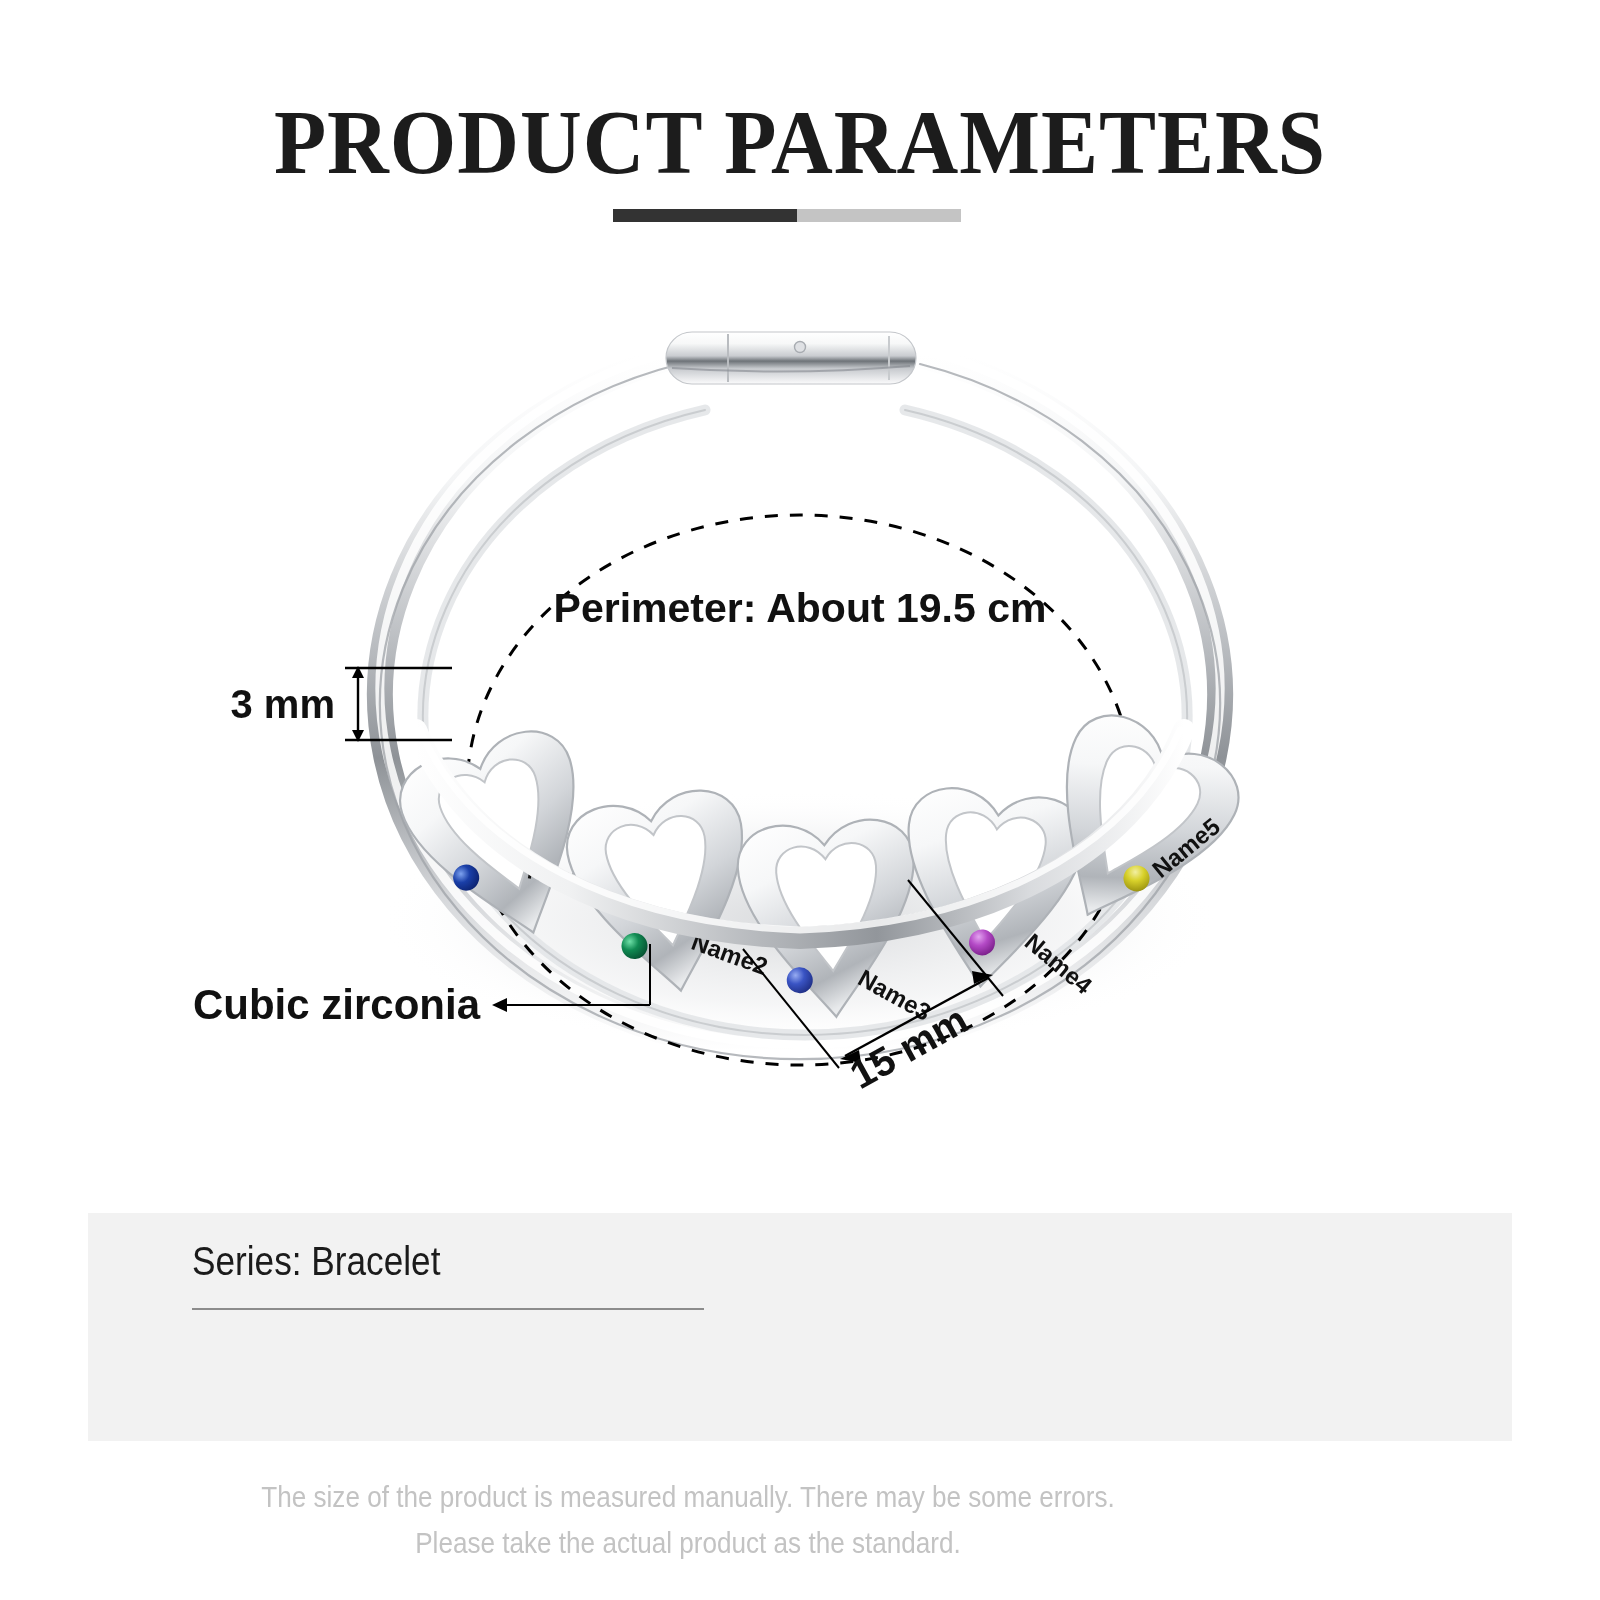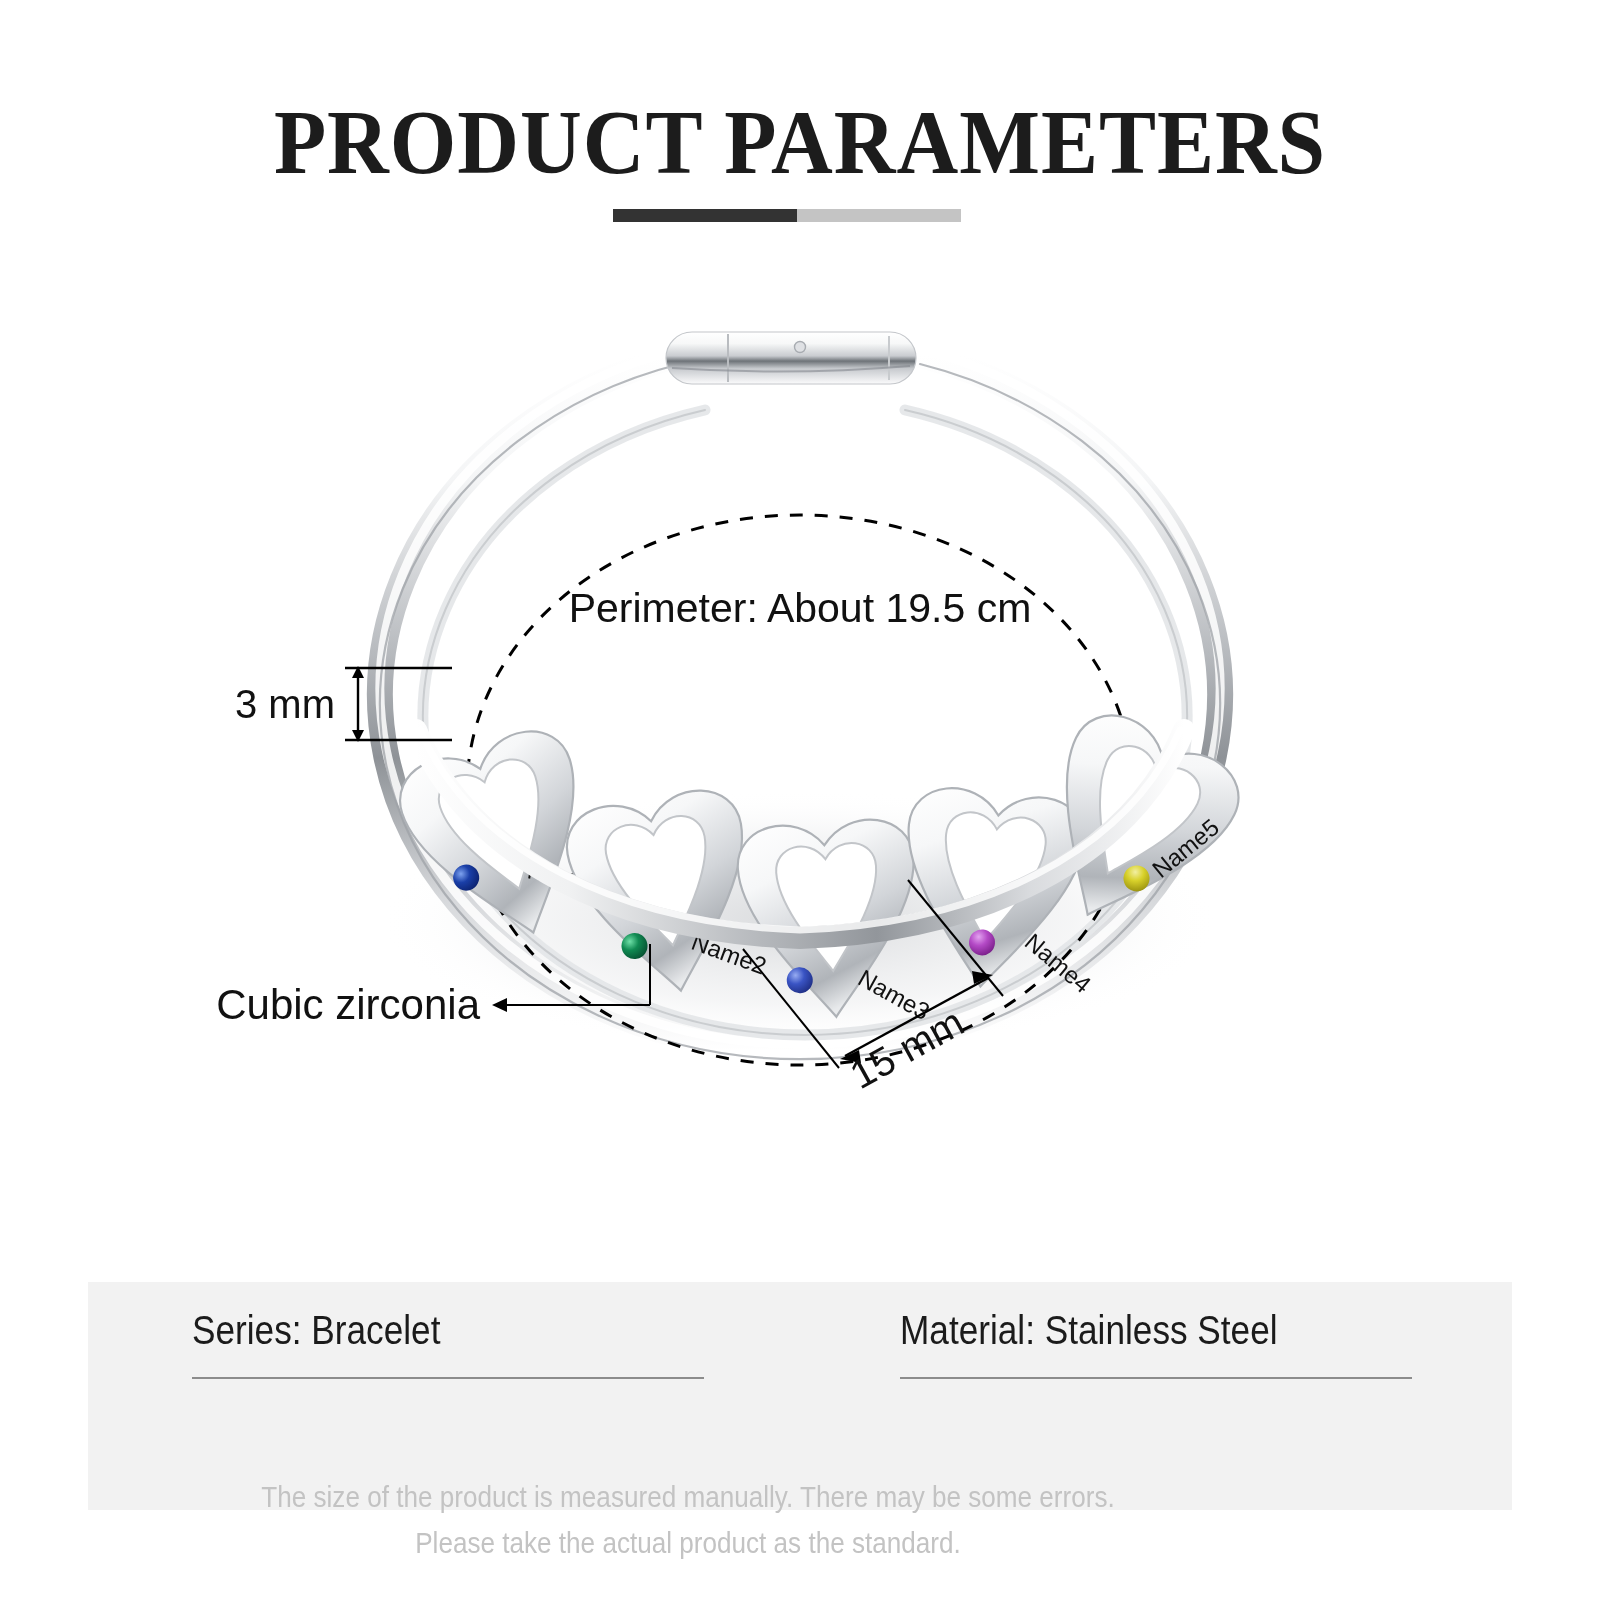--- a/index.html
+++ b/index.html
@@ -45,33 +45,34 @@
   #divider .seg-dark { width: 184px; height: 13px; background: #333333; }
   #divider .seg-light { width: 164px; height: 13px; background: #c4c4c4; }
 
   
   #product {
     position: absolute;
     left: 0;
     top: 260px;
     width: 1600px;
     height: 880px;
+    font-weight: bold;
   }
   #product svg { display: block; }
 
   .anno-text {
     font-family: "Liberation Sans", sans-serif;
     fill: #111111;
   }
 
   
   #spec-panel {
     position: absolute;
     left: 88px;
-    top: 1282px;
+    top: 1213px;
     width: 1424px;
     height: 228px;
     background: #f2f2f2;
     box-sizing: border-box;
     display: flex;
     justify-content: flex-end;
   }
   .spec-col {
     width: 50%;
     box-sizing: border-box;
@@ -309,24 +310,20 @@
   </div>
 
   <div id="spec-panel">
     <div class="spec-col left">
       <div class="spec-row">
         <div class="spec-text">Series: Bracelet</div>
         <div class="spec-rule"></div>
       </div>
     </div>
     <div class="spec-col right">
-      <div class="spec-row">
-        <div class="spec-text">Material: Stainless Steel</div>
-        <div class="spec-rule"></div>
-      </div>
     </div>
   </div>
 
   <div id="footer">
     <div>The size of the product is measured manually. There may be some errors.</div>
     <div>Please take the actual product as the standard.</div>
   </div>
 
 </div>
 

